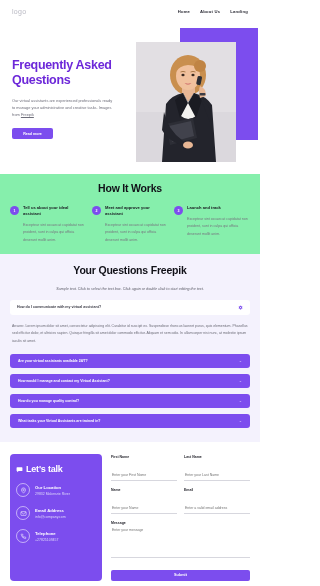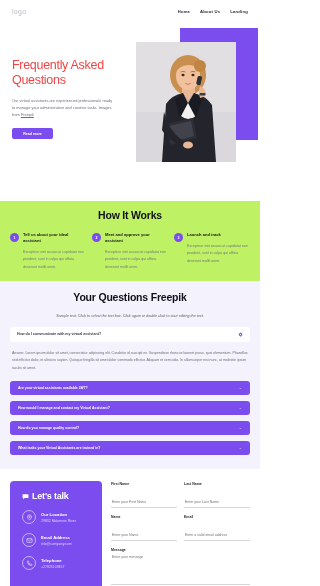--- a/index.html
+++ b/index.html
@@ -18,22 +18,22 @@
     background: #ffffff;
   }
   .logo { font-size: 7px; color: #b9b9c3; letter-spacing: .3px; }
   .nav { display: flex; gap: 10px; }
   .nav-item { font-size: 4.2px; color: #2b2b35; font-weight: 700; letter-spacing: .2px; }
 
   
   .hero { position: relative; height: 152px; padding: 14px 0 0 0; }
   .hero-left { width: 120px; padding-left: 12px; padding-top: 22px; }
   .hero-title {
-    font-size: 12.5px; line-height: 1.18; font-weight: 400;
-    color: #ef4444; letter-spacing: -0.3px;
+    font-size: 12.5px; line-height: 1.18; font-weight: 700;
+    color: #6d28d9; letter-spacing: -0.3px;
   }
   .hero-text {
     margin-top: 9px; font-size: 3.9px; line-height: 1.85;
     color: #6e6e7a; width: 104px;
   }
   .hero-text .lnk { color:#6e6e7a; text-decoration: underline; }
   .btn-read {
     margin-top: 10px; width: 41px; height: 11px; border: none;
     background: #7c4dee; color: #fff; font-size: 3.6px; font-weight: 700;
     border-radius: 2px; cursor: pointer; font-family: inherit;
@@ -43,21 +43,21 @@
     position: absolute; right: 2px; top: 0; width: 78px; height: 112px;
     background: #7c4dee;
   }
   .photo {
     position: absolute; left: 0; top: 14px; width: 100px; height: 120px;
     overflow: hidden; background: #dedce0;
   }
   .photo svg { display:block; width: 100%; height: 100%; }
 
   
-  .how { padding: 8px 10px 10px; background: #bef264; margin-top: 27px; }
+  .how { padding: 8px 10px 10px; background: #86efac; }
   .sec-title {
     text-align: center; font-size: 10.5px; font-weight: 800;
     color: #111118; letter-spacing: -0.2px; margin-bottom: 11px;
   }
   .steps { display: flex; gap: 6px; }
   .step { flex: 1; display: flex; gap: 4px; }
   .step-num {
     flex: 0 0 auto; width: 9px; height: 9px; border-radius: 50%;
     background: #7c4dee; color: #fff; font-size: 3.6px; font-weight: 700;
     display: flex; align-items: center; justify-content: center; margin-top: 1px;
@@ -92,21 +92,21 @@
     display: flex; align-items: center; justify-content: space-between;
     padding: 0 8px; cursor: pointer;
   }
   .acc-q { font-size: 3.5px; font-weight: 700; color: #ffffff; }
   .chev { color: #ded7fb; font-size: 4px; line-height: 1; }
 
   
   .contact { padding: 12px 10px 14px; display: flex; gap: 9px; background:#fff; }
   .card {
     width: 92px; background: #7c4dee; border-radius: 4px;
-    padding: 10px 12px; color: #fff;
+    padding: 10px 6px; color: #fff;
   }
   .card-title {
     font-size: 9px; font-weight: 800; display: flex; align-items: center;
     gap: 3px; letter-spacing: -0.2px; margin-bottom: 9px;
   }
   .chat-ico { width: 7px; height: 7px; }
   .chat-ico svg { width: 100%; height: 100%; display: block; }
   .cinfo { display: flex; gap: 5px; align-items: center; margin-bottom: 9px; }
   .cicon {
     flex: 0 0 auto; width: 14px; height: 14px; border-radius: 50%;

